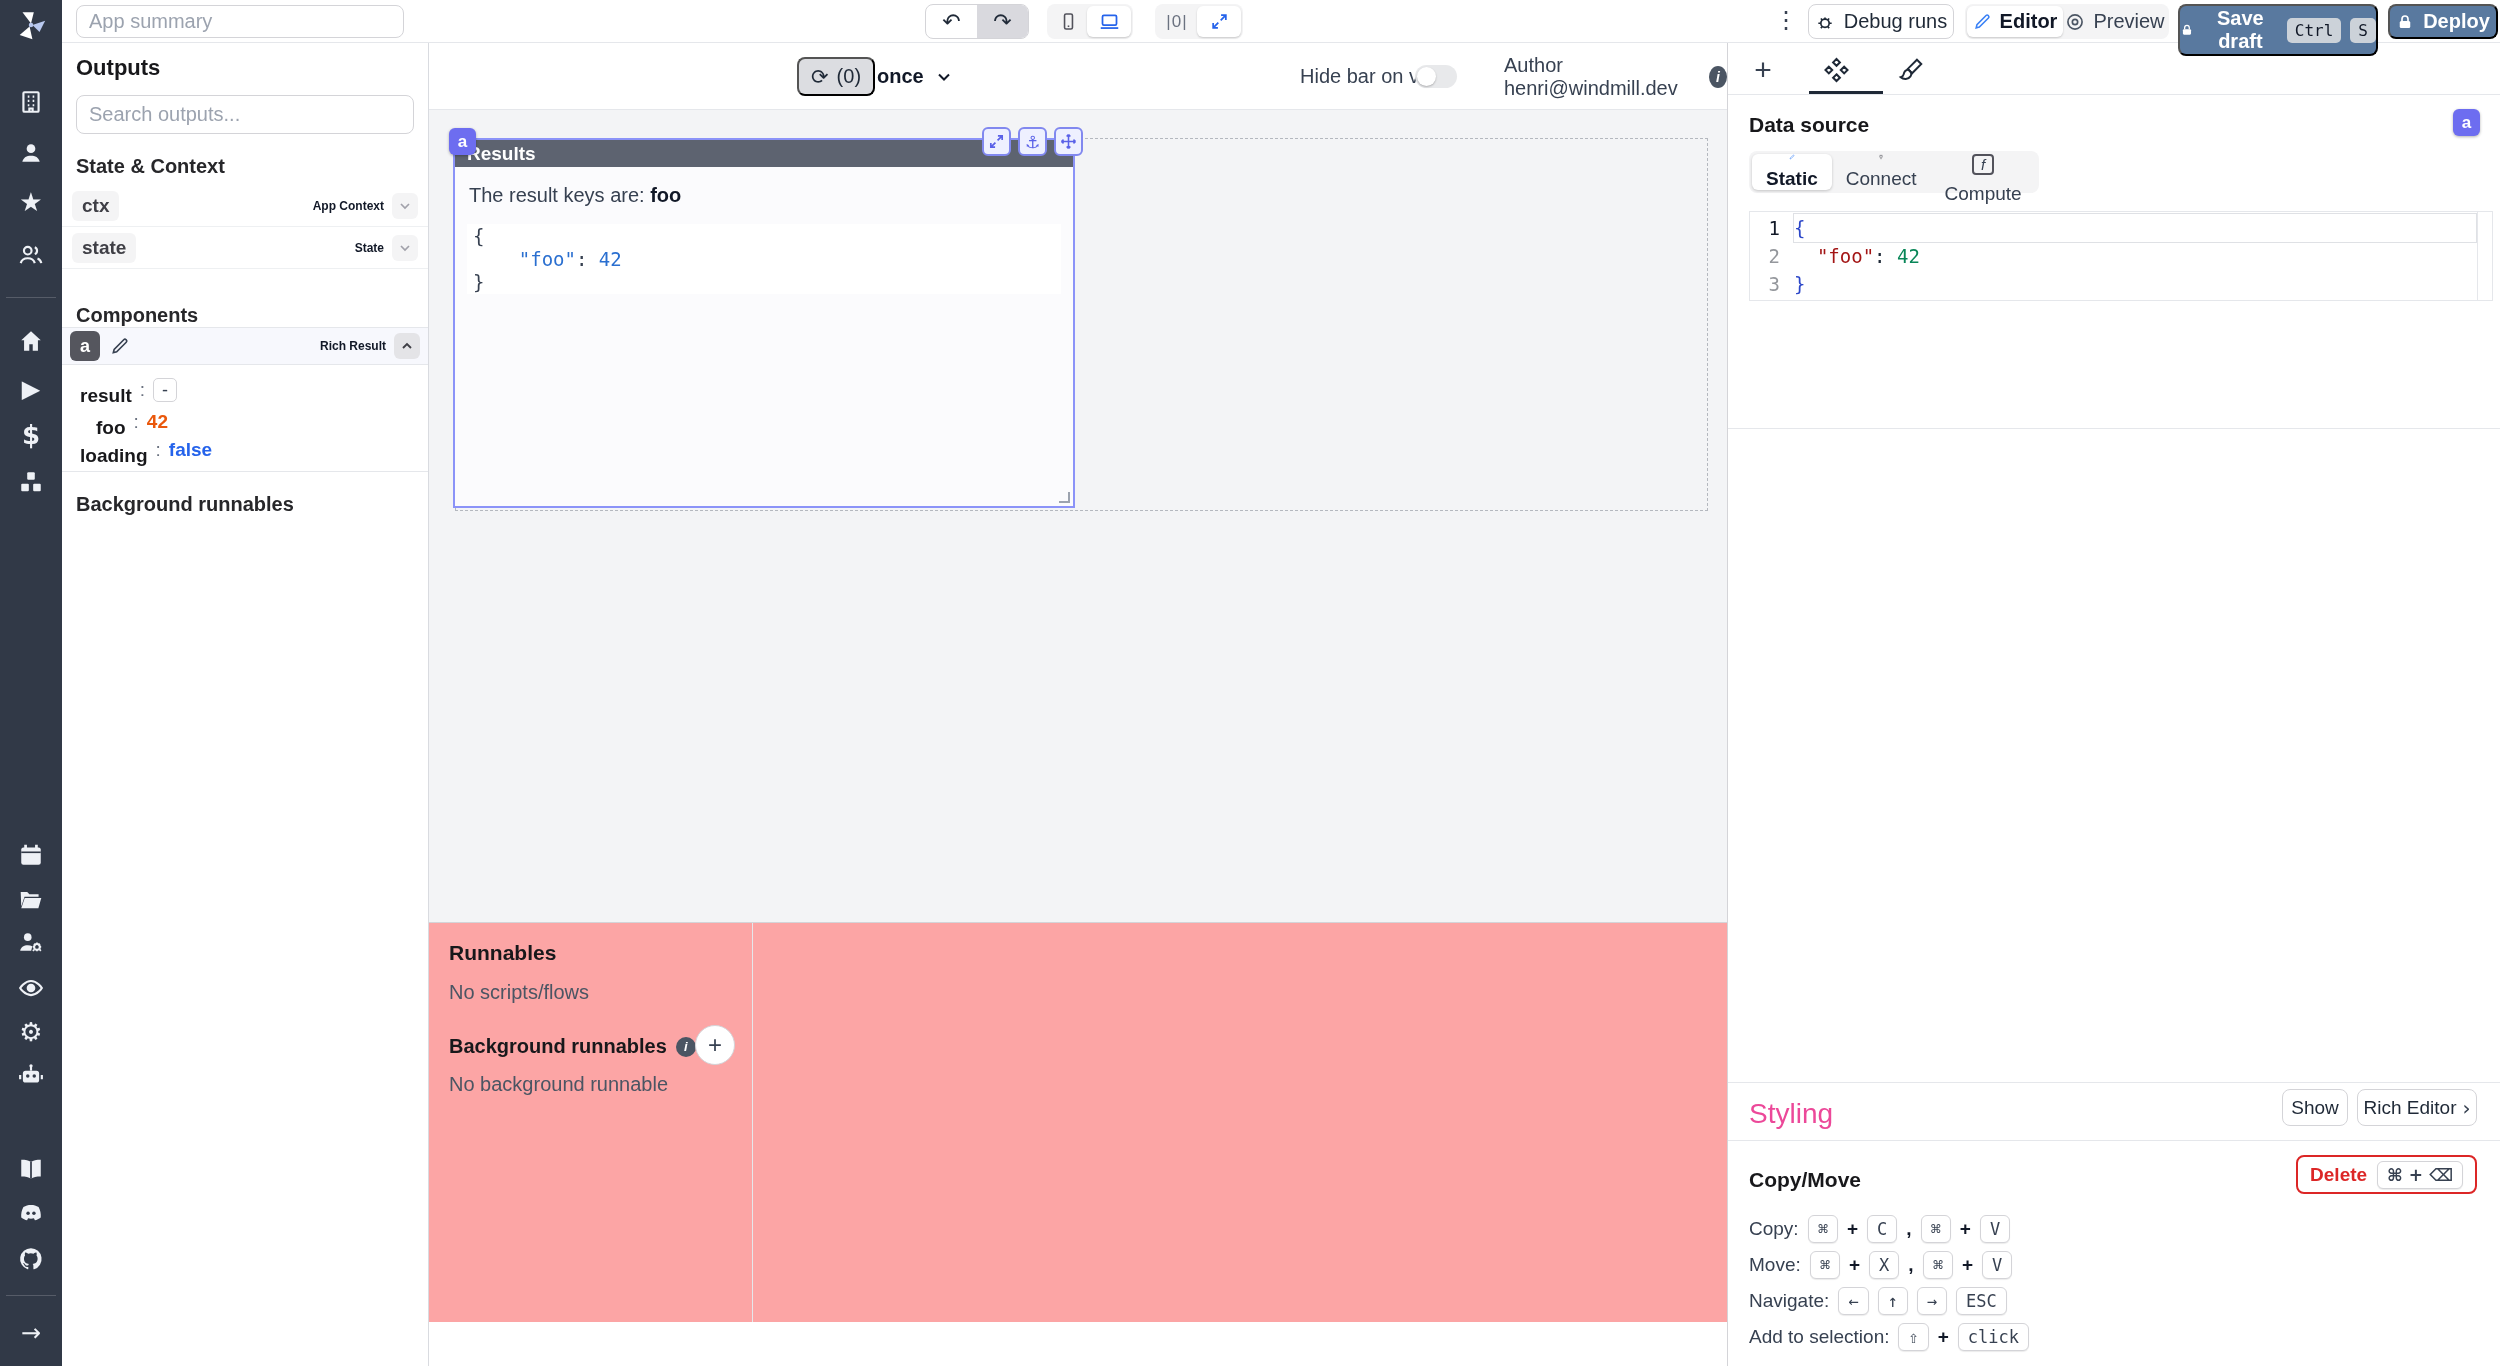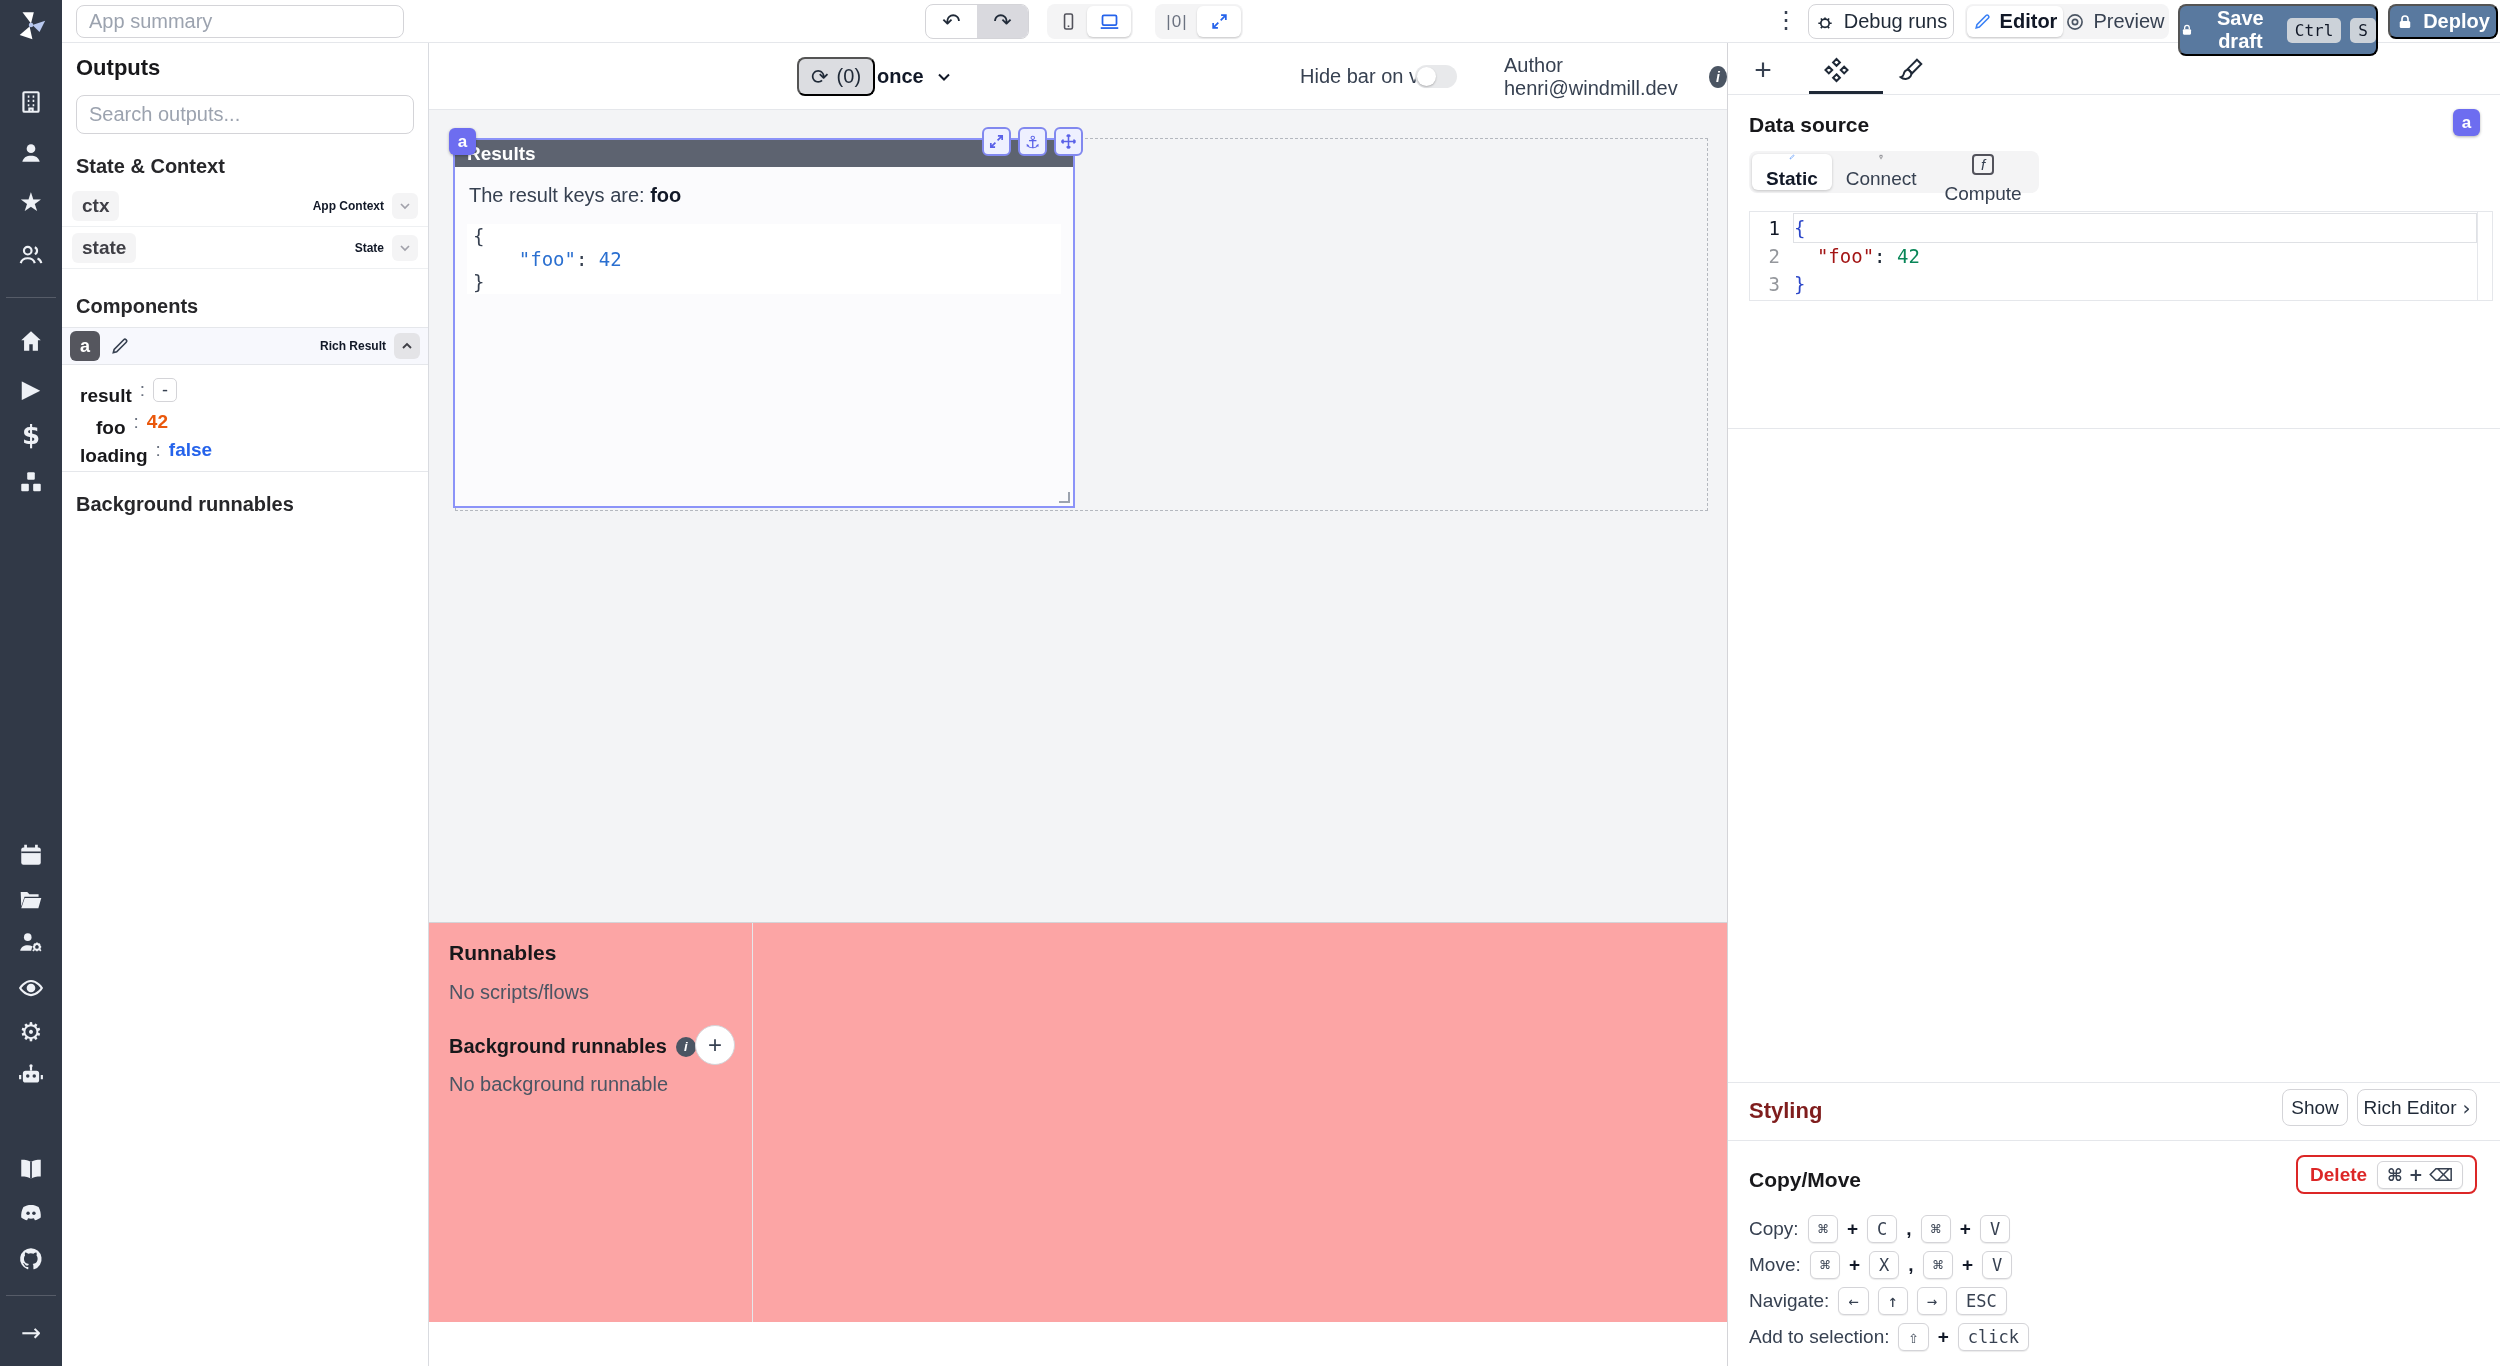--- a/index.html
+++ b/index.html
@@ -319,21 +319,21 @@
     <div class="out-row" style="top:184px">
       <span class="chip">state</span>
       <span class="row-type">State</span>
       <span class="chev-box">
           <svg width="16" height="16" viewBox="0 0 24 24" fill="none" stroke="currentColor" stroke-width="2.5">
             <path d="M6 9l6 6 6-6"></path>
           </svg>
         </span>
     </div>
 
-    <div class="abs sec-title" style="left:14px; top:252px">Components</div>
+    <div class="abs sec-title" style="left:14px; top:261px">Components</div>
 
     <div class="comp-row" style="top:284px">
       <span class="badge-dark">a</span>
       <span style="margin-left:10px; display:flex">
           <svg width="20" height="20" viewBox="0 0 24 24" fill="none" stroke="#374151" stroke-width="2">
             <path d="M4 20l1-4L16.5 4.5a2 2 0 012.8 0l.2.2a2 2 0 010 2.8L8 19z"></path>
           </svg>
         </span>
       <span class="row-type">Rich Result</span>
       <span class="chev-up-box">
@@ -497,21 +497,21 @@
         <div class="code-line cur-line"><span class="tok-brace">{</span></div>
         <div class="code-line"><span class="tok-key">  "foo"</span><span>: </span><span class="tok-num">42</span></div>
         <div class="code-line"><span class="tok-brace">}</span></div>
       </div>
       <div class="code-scroll"></div>
     </div>
 
     <div class="rdivider" style="top:385px"></div>
 
     <div class="rdivider" style="top:1039px"></div>
-    <div class="abs" style="left:21px; top:1055px; font-size:22px; font-weight:700; color:#7f1d1d">Styling</div>
+    <div class="abs" style="left:21px; top:1055px; font-size:28px; font-weight:400; color:#ec4899">Styling</div>
     <button class="small-btn" style="right:152px; top:1046px; width:66px">
         <span>Show</span>
       </button>
     <button class="small-btn" style="right:23px; top:1046px; width:120px">
         <span>Rich Editor</span>
         <span class="glyph" style="font-size:20px; color:#374151">›</span>
       </button>
     <div class="rdivider" style="top:1097px"></div>
 
     <div class="abs" style="left:21px; top:1125px; font-size:21px; font-weight:700; color:#18181b">Copy/Move</div>

